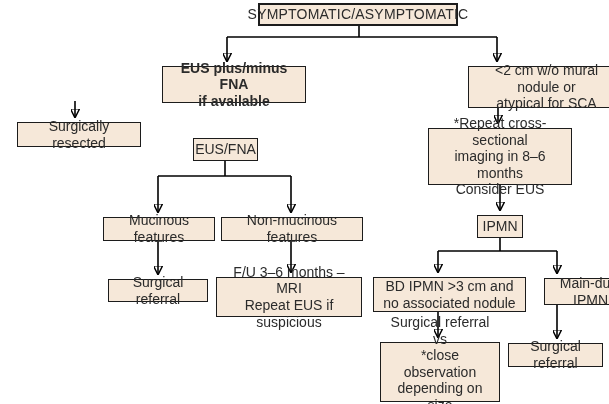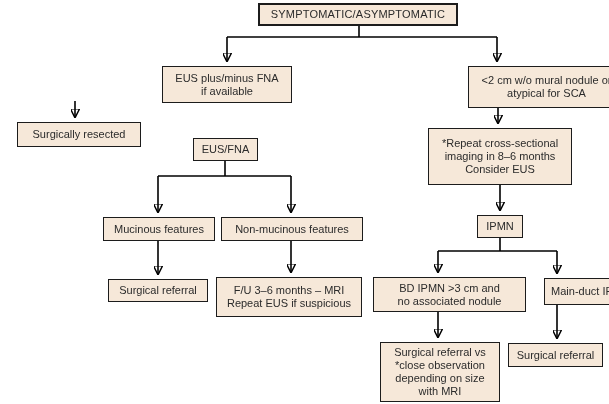--- a/index.html
+++ b/index.html
@@ -22,21 +22,21 @@
     stroke-width: 1.6;
     fill: none;
   }
   .node {
     position: absolute;
     z-index: 1;
     box-sizing: border-box;
     background: #f6e8d9;
     border: 1.6px solid #1c1c1c;
     color: #2b2b2b;
-    font-size: 11px;
+    font-size: 14px;
     line-height: 1.18;
     text-align: center;
     white-space: pre-line;
     display: flex;
     align-items: center;
     justify-content: center;
     padding: 1px 3px;
   }
   .node.root { border-width: 2px; letter-spacing: 0.2px; }
 </style>
@@ -77,21 +77,21 @@
 
     <path d="M438 312 V337" marker-end="url(#arrow)"></path>
     <path d="M557 305 V338" marker-end="url(#arrow)"></path>
   </svg>
 
   <div class="node root" style="left:258px; top:3px; width:200px; height:23px;">SYMPTOMATIC/ASYMPTOMATIC</div>
 
 
   <div class="node" style="left:17px; top:122px; width:124px; height:25px;">Surgically resected</div>
 
-  <div class="node" style="left:162px; top:66px; width:130px; height:37px;">EUS plus/minus FNA
+  <div class="node" style="left:162px; top:66px; width:144px; height:37px;font-weight:bold;">EUS plus/minus FNA
 if available</div>
 
   <div class="node" style="left:420px; top:66px; width:157px; height:42px;margin-left:48px;">&lt;2 cm w/o mural nodule or
 atypical for SCA</div>
 
   <div class="node" style="left:193px; top:138px; width:65px; height:23px;">EUS/FNA</div>
 
   <div class="node" style="left:428px; top:128px; width:144px; height:57px;">*Repeat cross-sectional
 imaging in 8–6 months
 Consider EUS</div>

